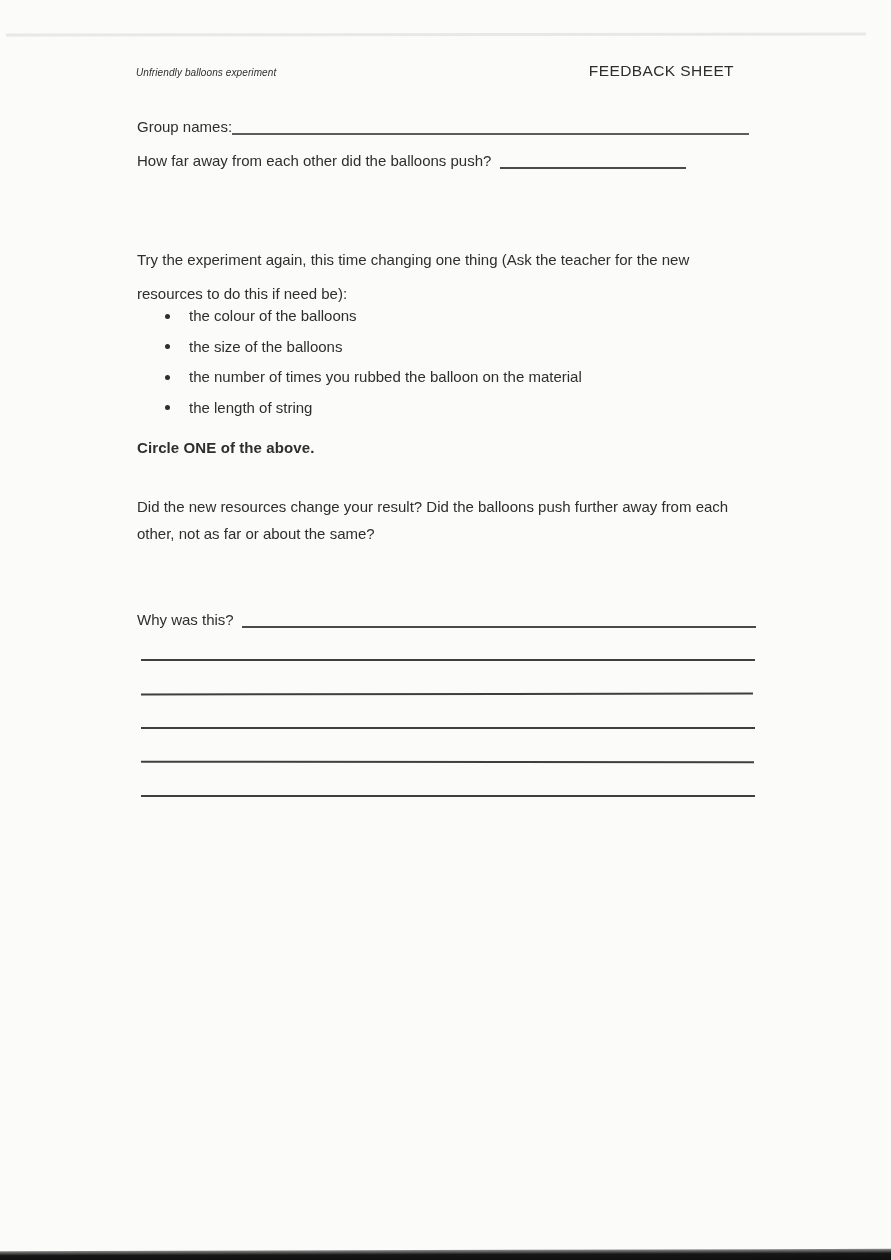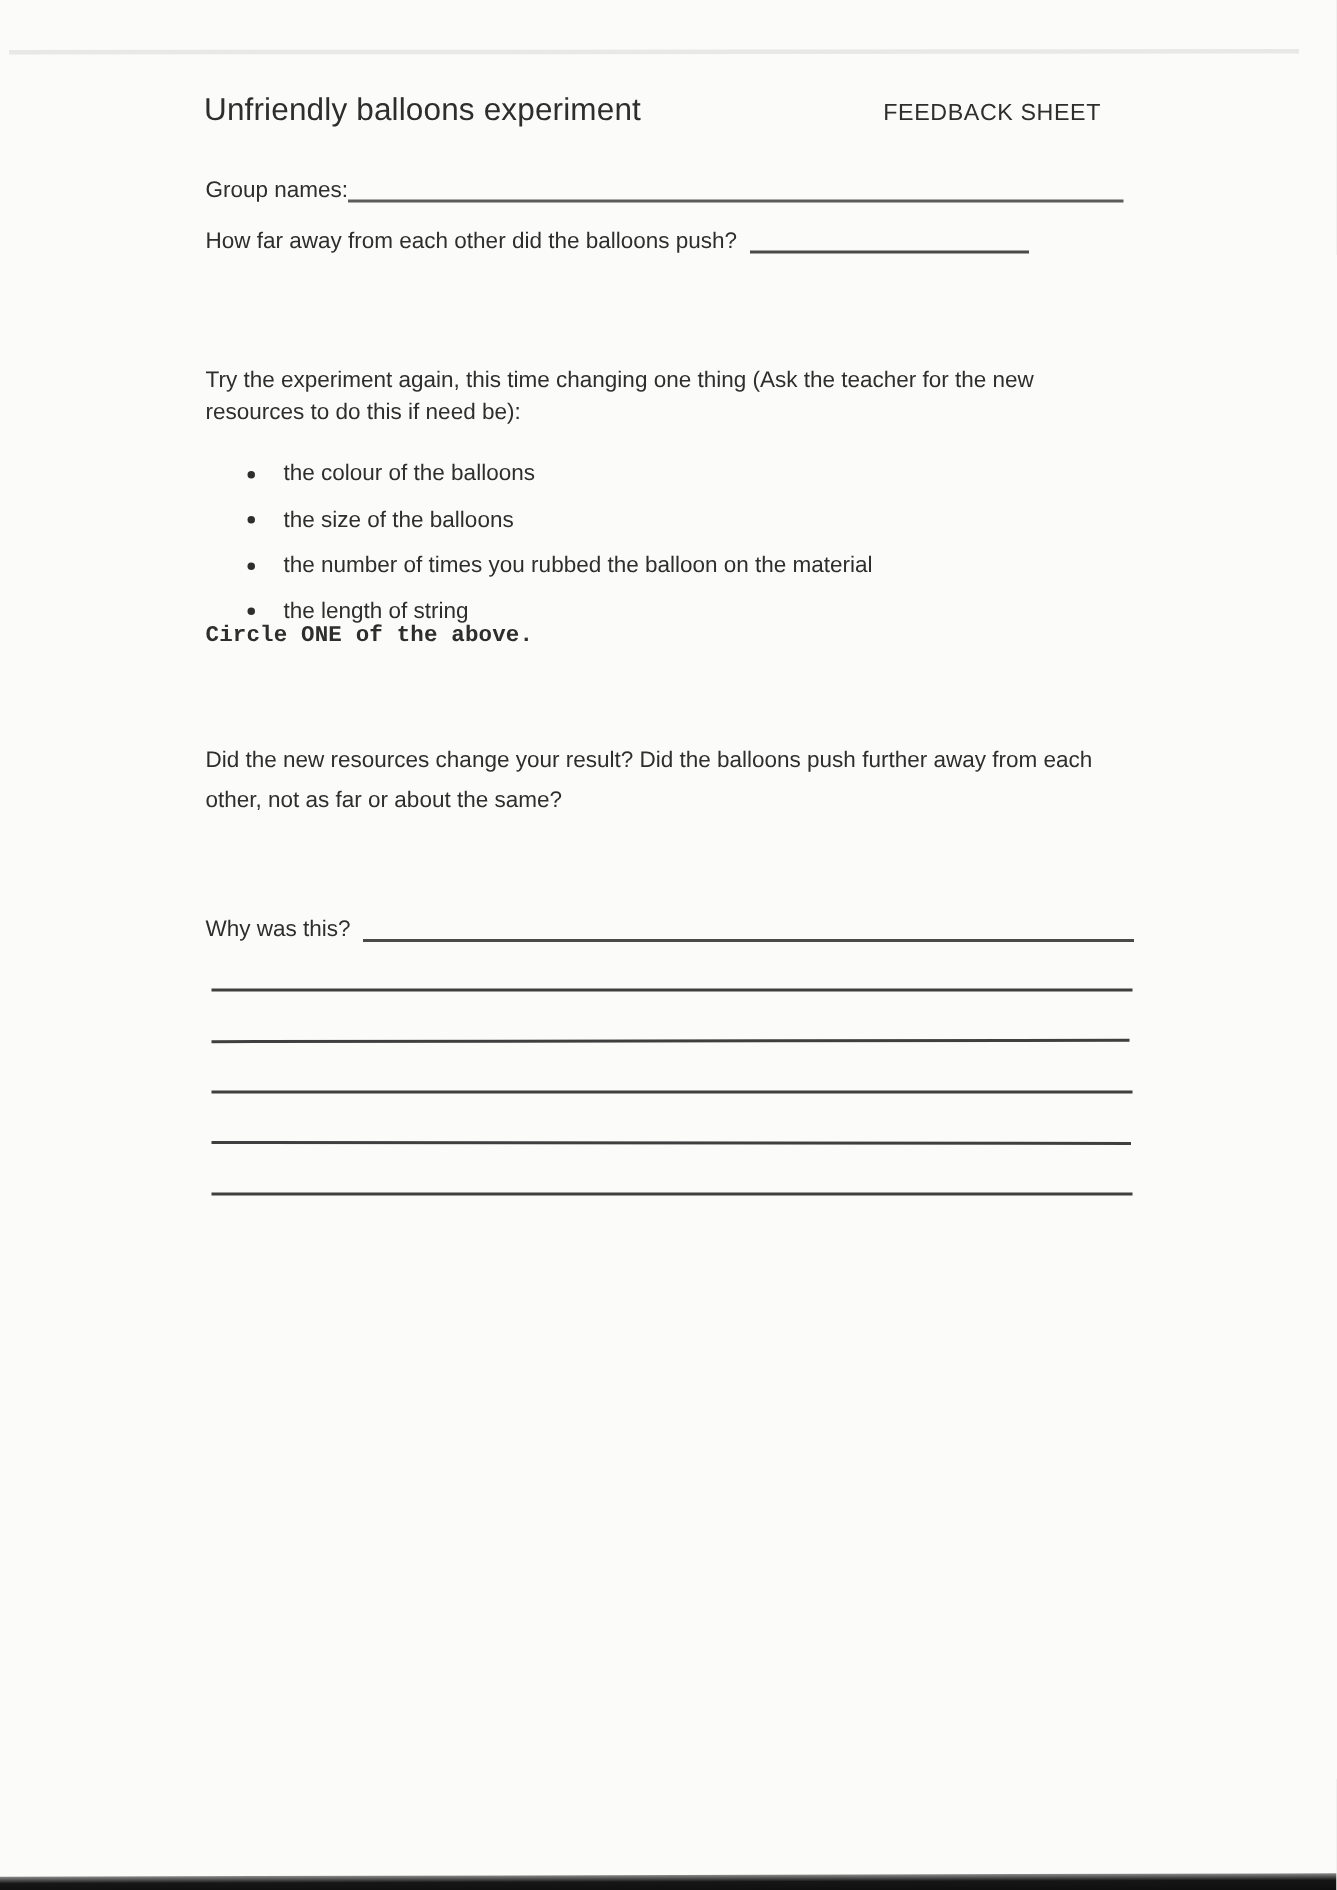--- a/index.html
+++ b/index.html
@@ -41,22 +41,23 @@
   .header-row {
     position: absolute;
     top: 62px;
     left: 136px;
     right: 120px;
     display: flex;
     justify-content: space-between;
     align-items: baseline;
   }
   .doc-title {
-    font-size: 21px;
+    font-size: 10px;
     letter-spacing: 0.1px;
+    font-style: italic;
   }
   .sheet-label {
     font-size: 15.5px;
     letter-spacing: 0.4px;
     margin-right: 37px;
   }
   
   .field-row {
     position: absolute;
     left: 137px;
@@ -78,27 +79,26 @@
   .write-line.why  { width: 514px; margin-left: 8px; }
   
   .para {
     position: absolute;
     left: 137px;
     font-size: 15px;
   }
   .para.retry {
     top: 243px;
     width: 600px;
-    line-height: 21px;
+    line-height: 34px;
   }
   .para.circle {
-    top: 415px;
+    top: 439px;
     font-weight: bold;
     letter-spacing: 0.1px;
-    font-family: Liberation Mono, monospace;
   }
   .para.result {
     top: 494px;
     width: 620px;
     line-height: 26.5px;
   }
   
   .options {
     position: absolute;
     left: 165px;

